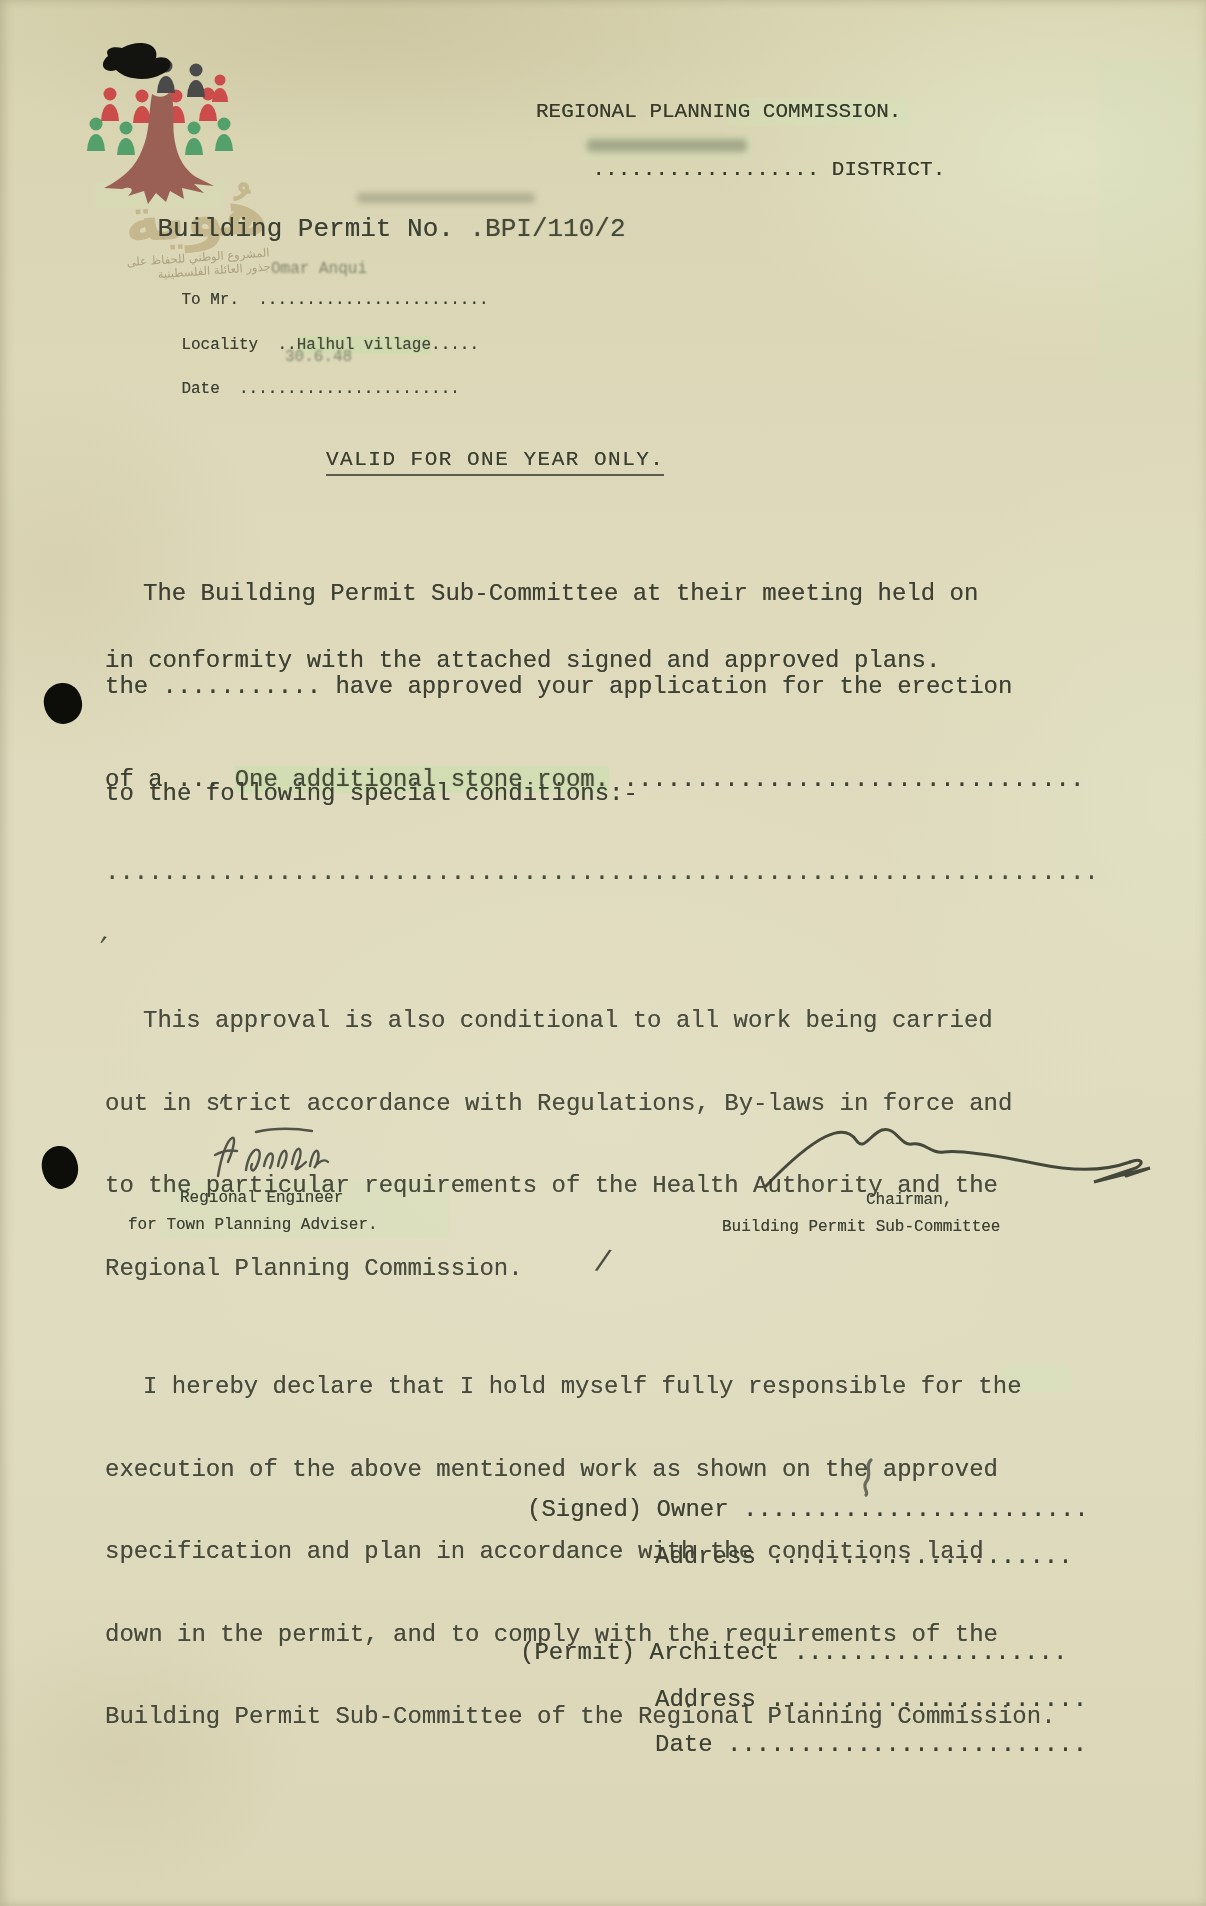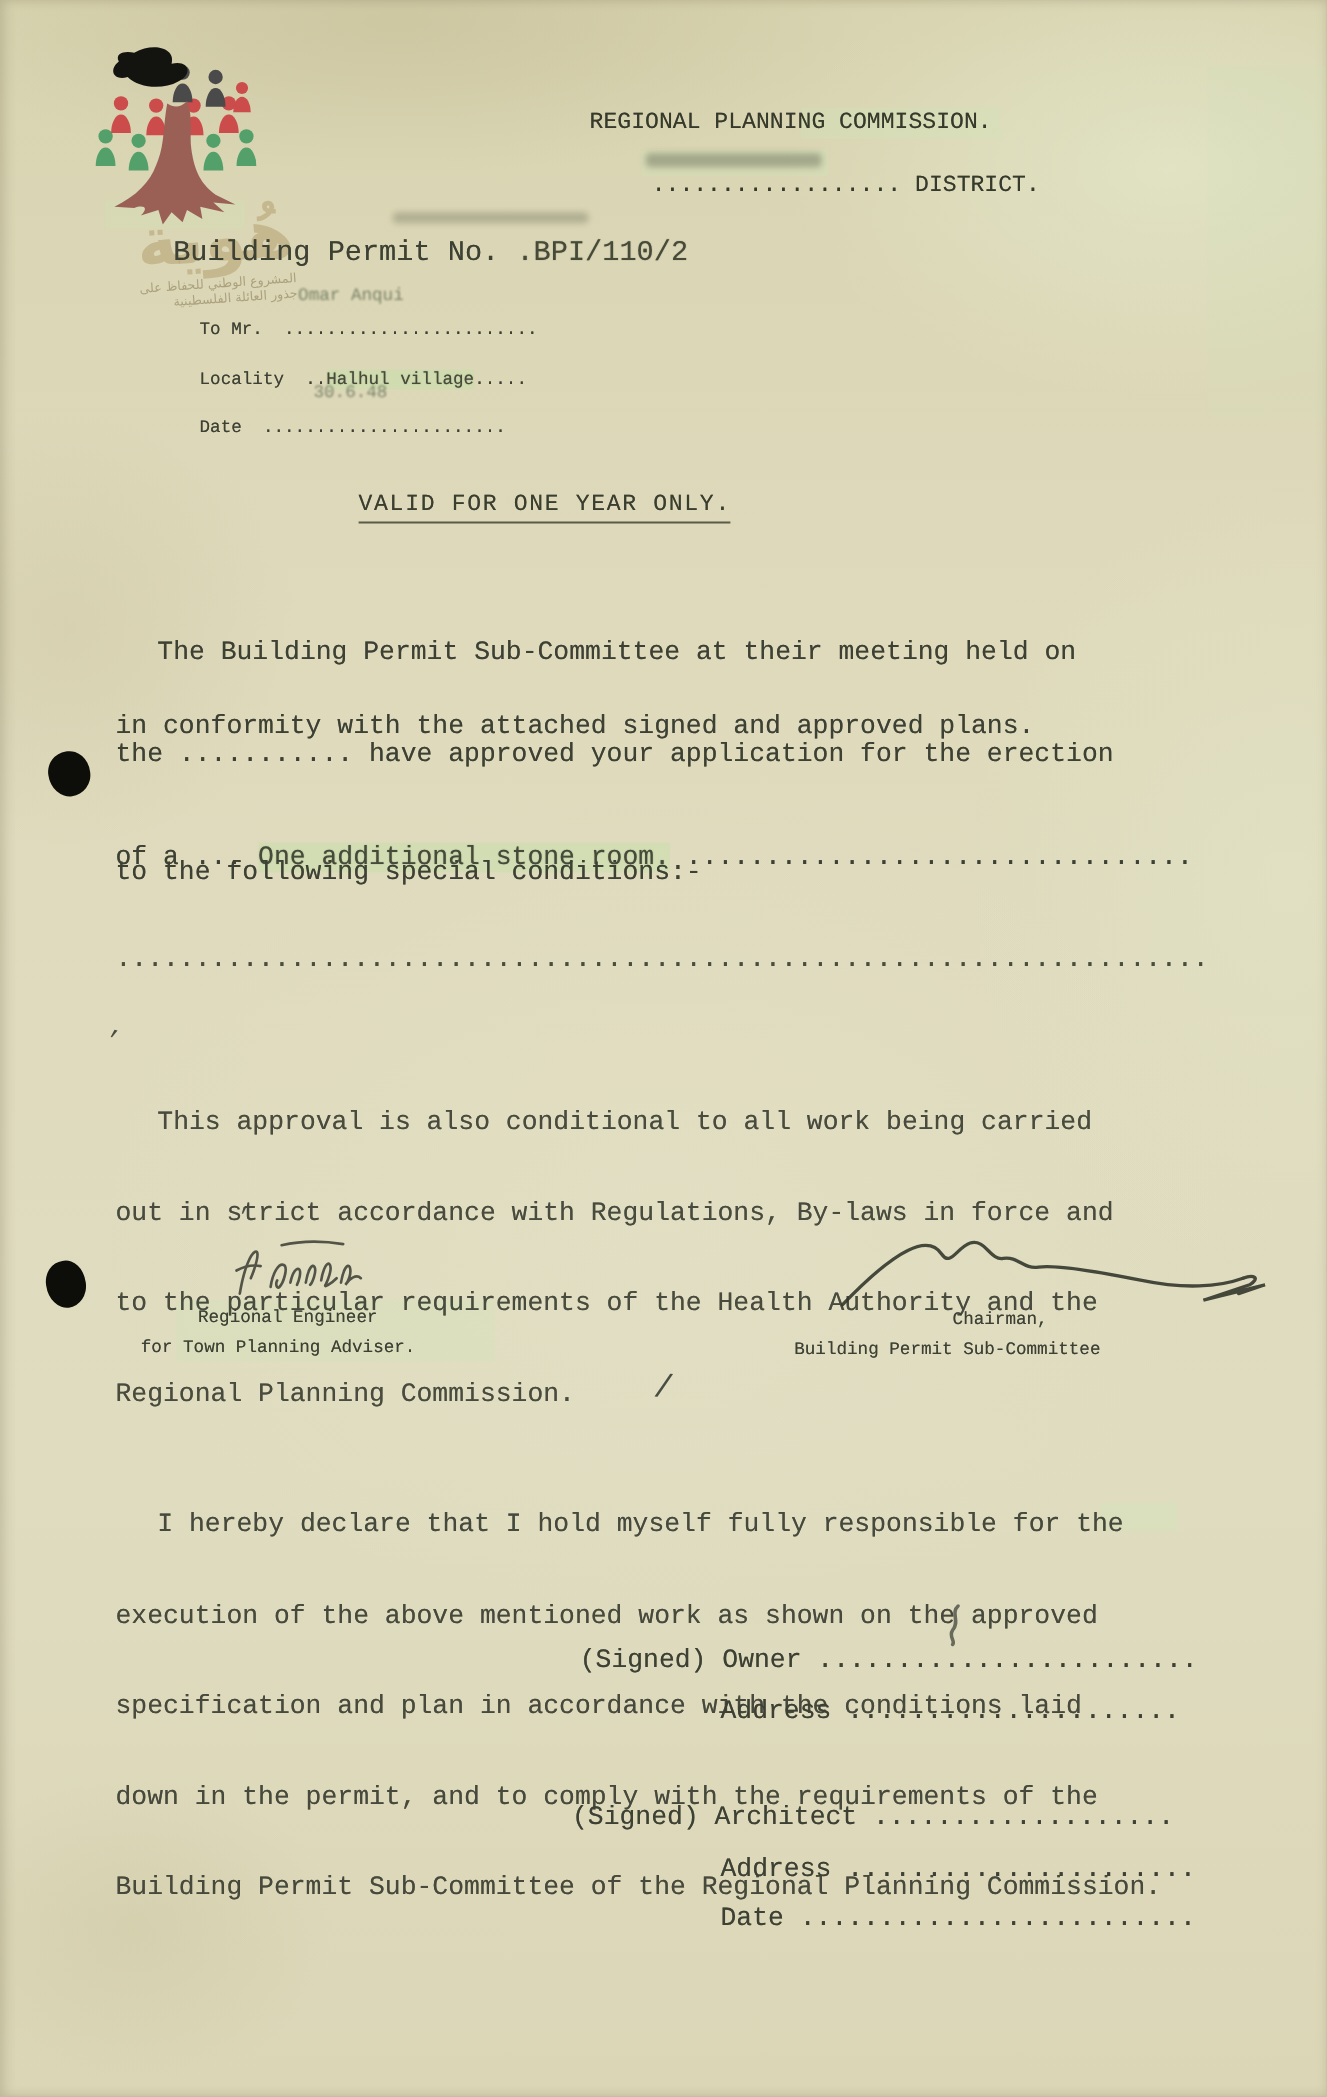--- a/index.html
+++ b/index.html
@@ -240,17 +240,17 @@
   </div>
 
   <div style="position:absolute;left:858px;top:1456px;">
     <svg width="22" height="42" viewBox="0 0 22 42">
       <path d="M13 4 C6 10 15 18 8 26 C4 32 11 36 8 39" fill="none" stroke="#4a4e42" stroke-width="3.2" stroke-linecap="round" opacity=".8"></path>
     </svg>
   </div>
 
   <div class="line body24" style="left:527px;top:1494px;">(Signed) Owner ........................</div>
   <div class="line body24" style="left:655px;top:1541px;">Address .....................</div>
-  <div class="line body24" style="left:520px;top:1637px;">(Signed) Architect ...................</div>
+  <div class="line body24" style="left:520px;top:1637px;">(Permit) Architect ...................</div>
   <div class="line body24" style="left:655px;top:1684px;text-align:center;">Address ......................</div>
   <div class="line body24" style="left:655px;top:1729px;">Date .........................</div>
 
 </div>
 
 </body></html>

